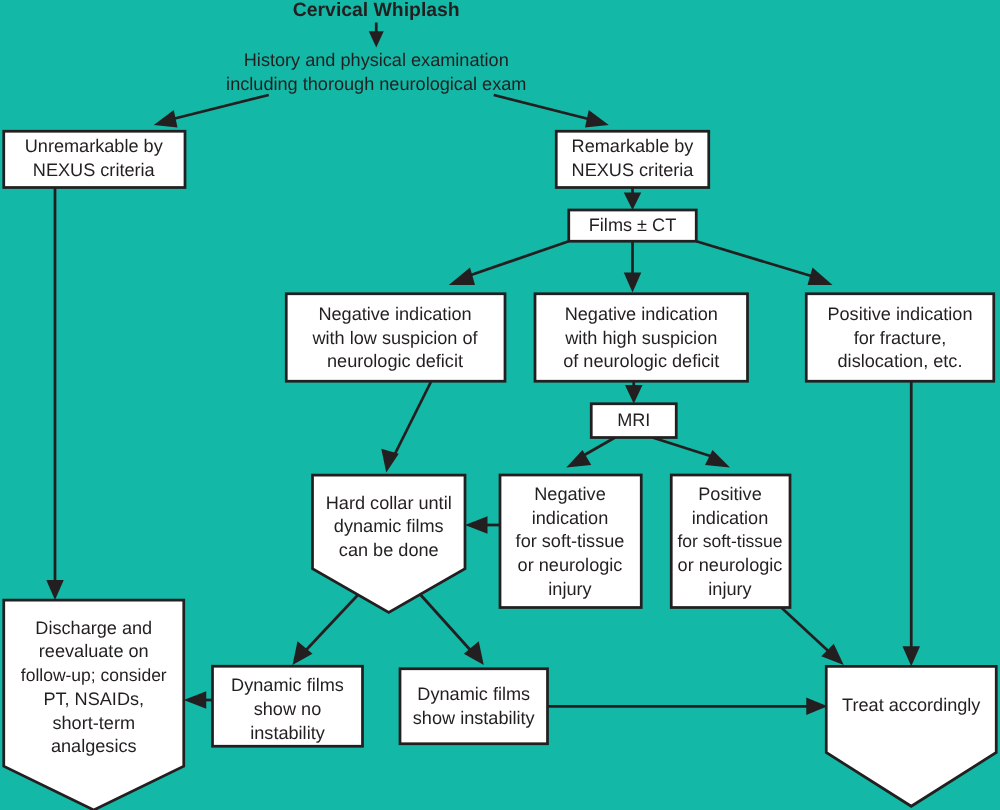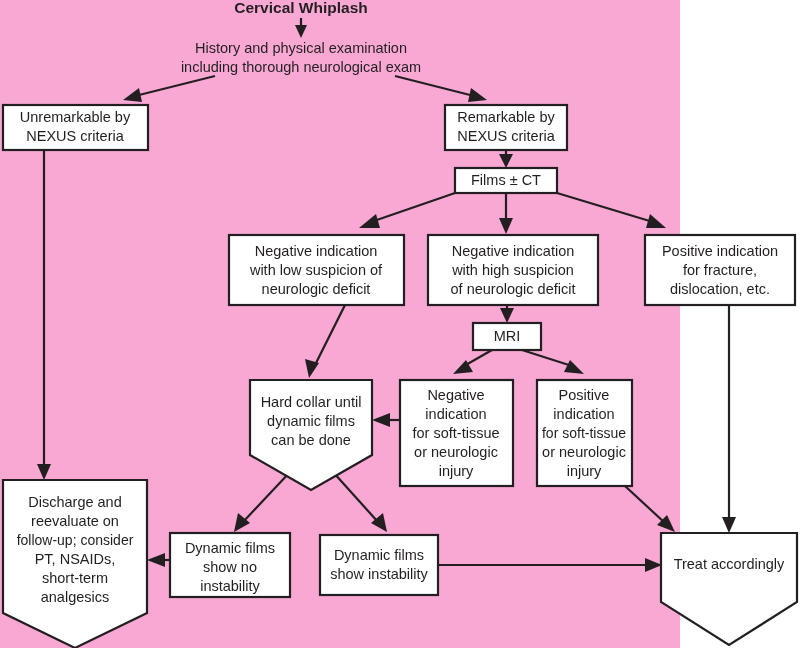--- a/index.html
+++ b/index.html
@@ -1,18 +1,18 @@
 <!DOCTYPE html>
 <html><head>
 <meta charset="utf-8">
 <style>
   html,body{margin:0;padding:0;background:#ffffff;}
   body{width:800px;height:648px;overflow:hidden;
        font-family:"Liberation Sans","DejaVu Sans",sans-serif;}
-  #stage{position:relative;width:680px;height:648px;background:#f9a8d4;}
+  #stage{position:relative;width:800px;height:648px;background:#14b8a6;}
   svg{display:block;}
   .shape{fill:#ffffff;stroke:#231f20;stroke-width:2.2;}
   .lnk{stroke:#231f20;stroke-width:2.2;fill:none;}
   .head{fill:#231f20;stroke:none;}
   text{fill:#231f20;font-family:"Liberation Sans","DejaVu Sans",sans-serif;}
   .lbl{font-size:14.5px;text-anchor:middle;dominant-baseline:middle;}
   .lbl-sm{font-size:14px;text-anchor:middle;dominant-baseline:middle;}
   .title{font-size:15.5px;font-weight:bold;text-anchor:middle;dominant-baseline:middle;}
 </style>
 </head>

